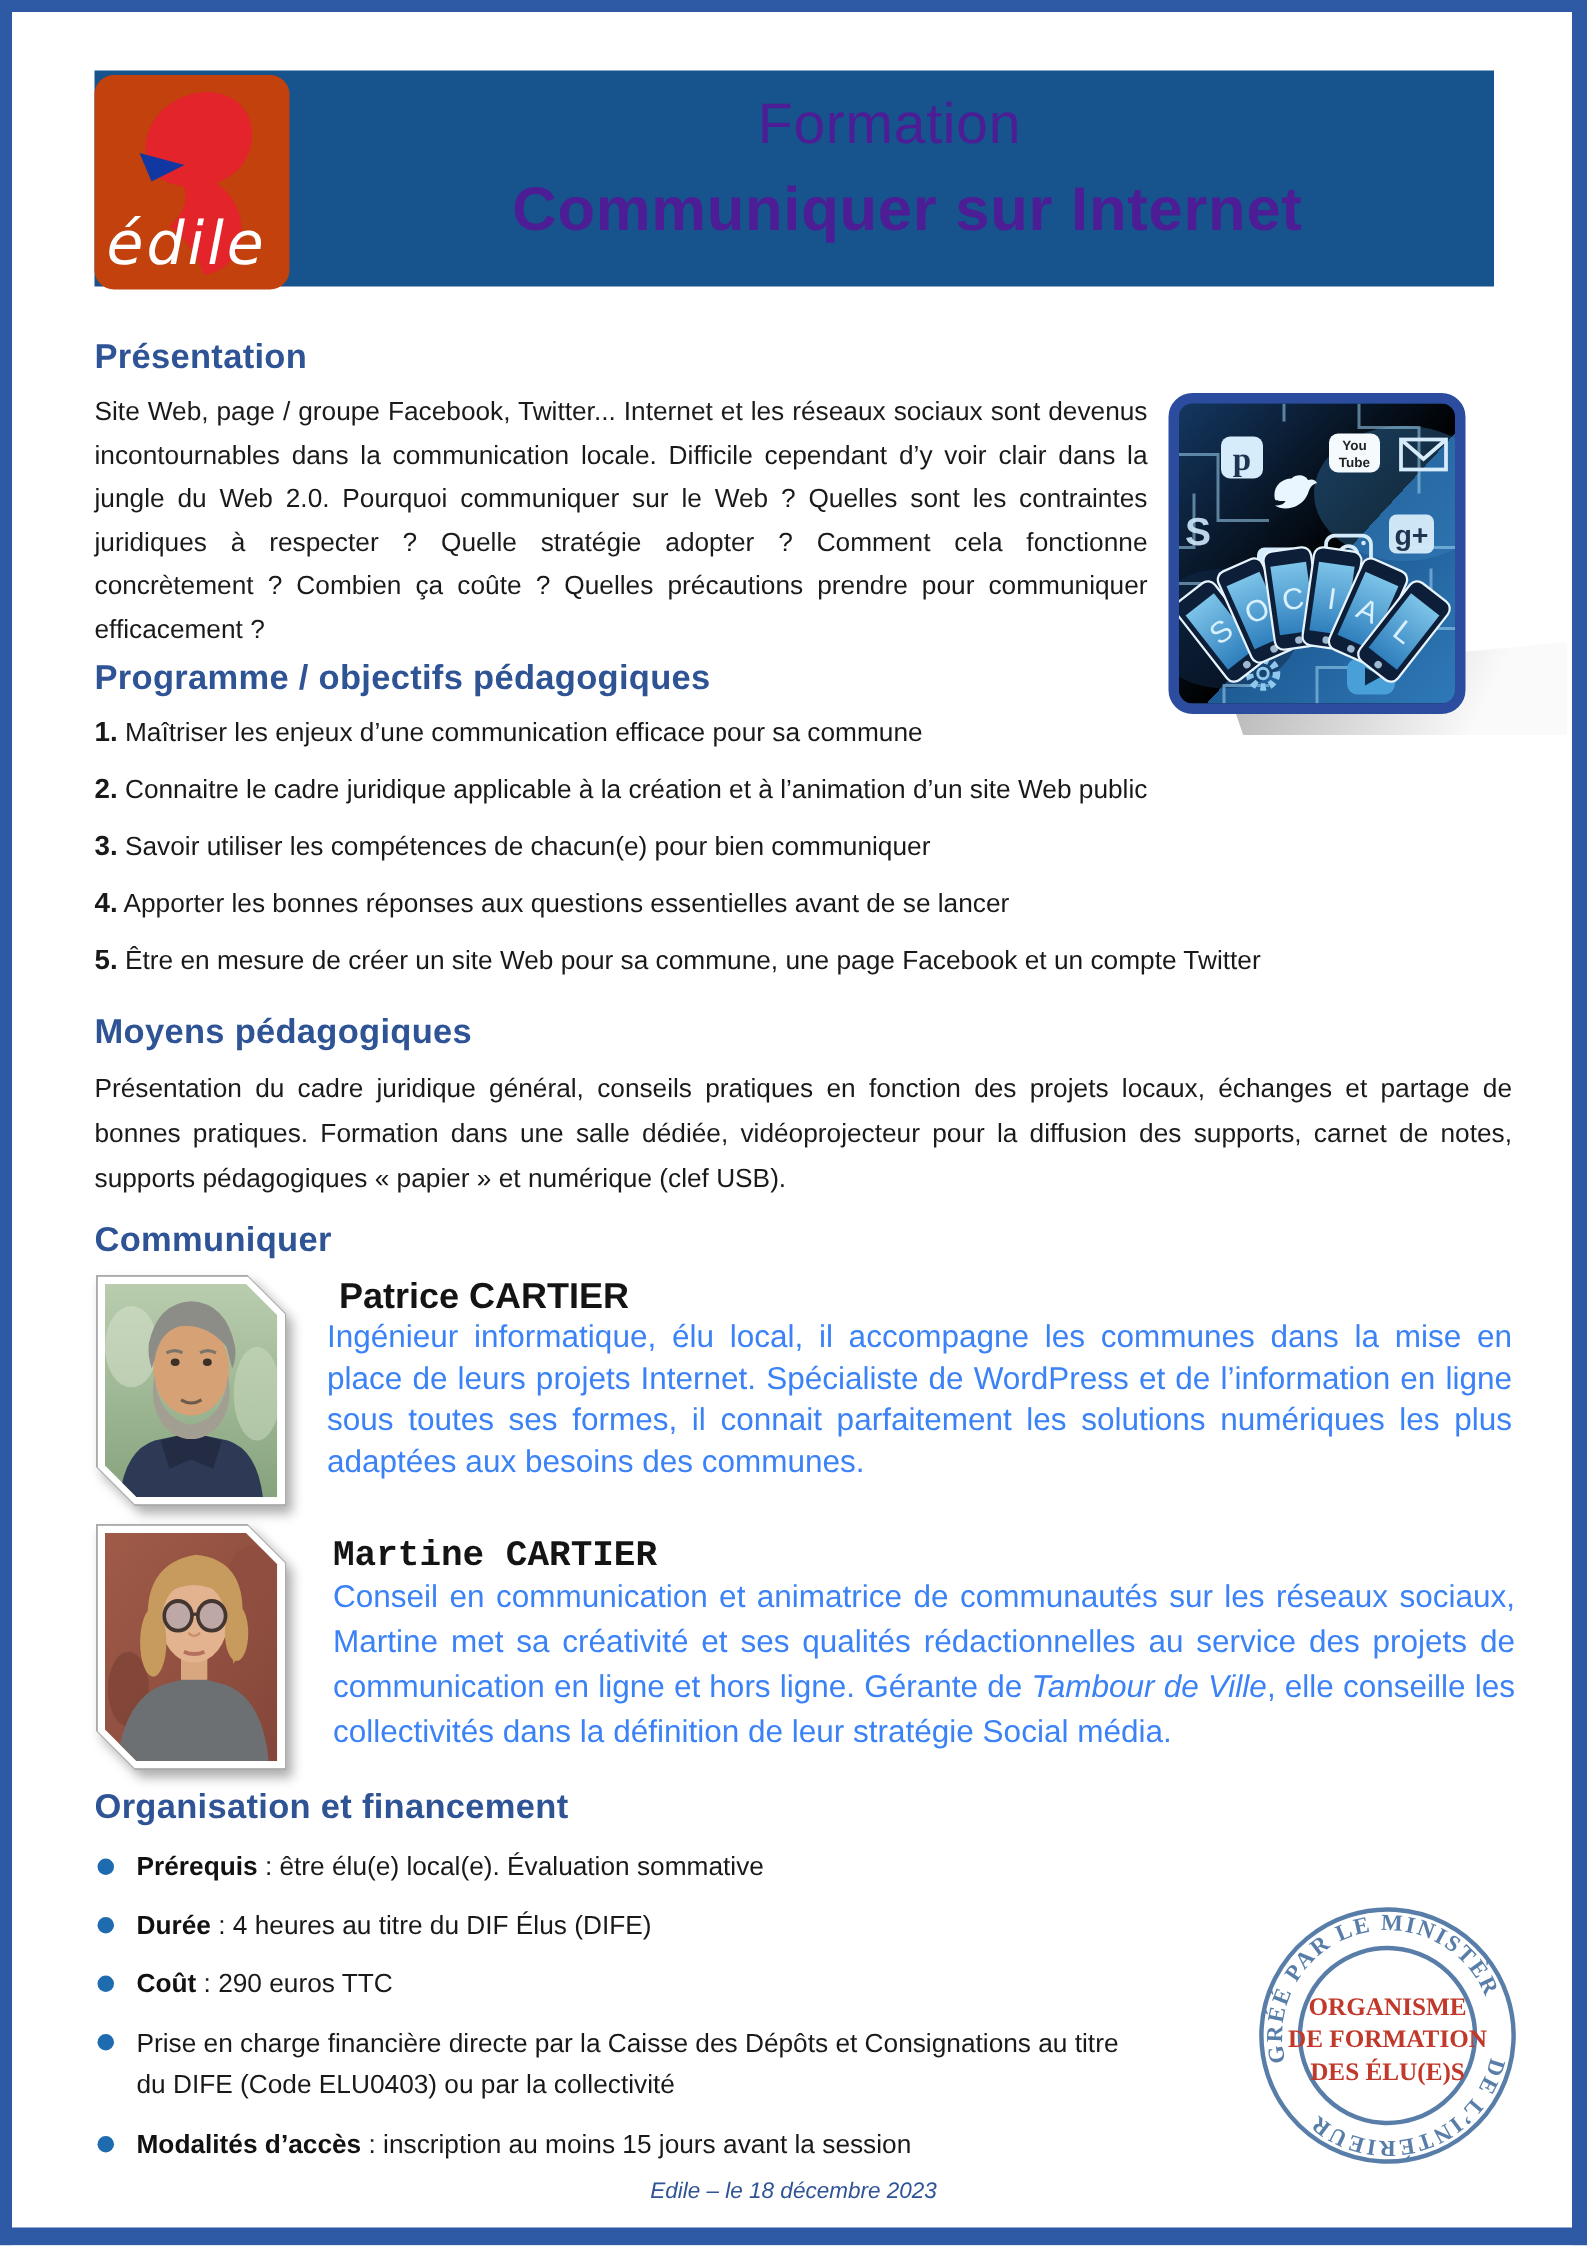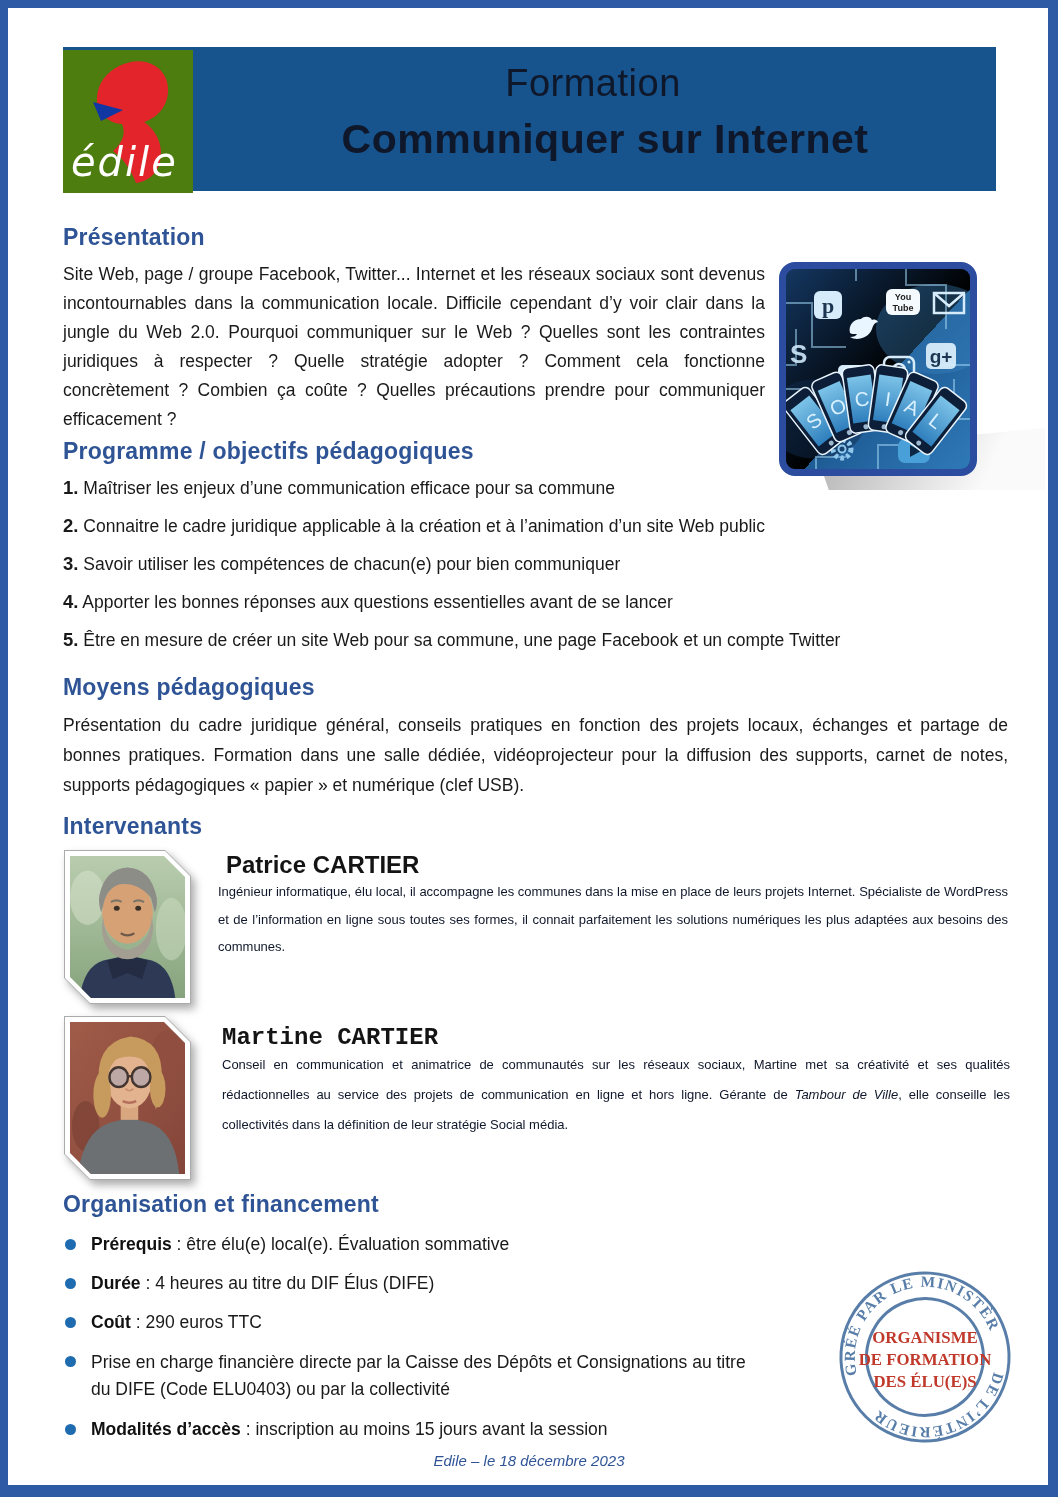--- a/index.html
+++ b/index.html
@@ -7,22 +7,22 @@
     position:relative;width:1058px;height:1497px;background:#ffffff;overflow:hidden;
     font-family:"Liberation Sans",sans-serif;color:#191919;
   }
   .edge{position:absolute;background:#2E59A5;}
   .edge-top{left:0;top:0;width:1058px;height:8px;}
   .edge-left{left:0;top:0;width:8px;height:1497px;}
   .edge-right{left:1048px;top:0;width:10px;height:1497px;}
   .edge-bottom{left:0;top:1485px;width:1058px;height:12px;}
 
   .banner{position:absolute;left:63px;top:47px;width:933px;height:144px;background:#17538C;}
-  .logo-box{position:absolute;left:63px;top:50px;width:130px;height:143px;background:#4d7c0f;z-index:2;}
-  .banner-titles{position:absolute;left:193px;top:56px;width:800px;text-align:center;color:#0f172a;z-index:1;}
+  .logo-box{position:absolute;left:63px;top:50px;width:130px;height:143px;background:#c2410c;z-index:2;border-radius:13px;}
+  .banner-titles{position:absolute;left:193px;top:56px;width:800px;text-align:center;color:#4c1d95;z-index:1;}
   .title-line1{font-size:38px;line-height:54px;font-weight:400;letter-spacing:.5px;}
   .title-line2{font-size:41px;line-height:58px;font-weight:700;letter-spacing:.5px;padding-left:24px;}
 
   .section-heading{position:absolute;left:63px;color:#2F5496;font-size:23px;font-weight:700;letter-spacing:.2px;}
 
   .body-text{position:absolute;text-align:justify;font-size:17.5px;line-height:29px;color:#1a1a1a;}
   #presentation-body{left:63px;top:260px;width:702px;}
   #moyens-body{left:63px;top:710px;width:945px;line-height:30px;}
 
   .prog-list{position:absolute;left:63px;top:476px;width:940px;}
@@ -40,21 +40,21 @@
   .photo-frame{position:absolute;filter:drop-shadow(4px 5px 4px rgba(70,70,70,.45));}
   .photo-outer{position:absolute;inset:0;background:#ababab;
     clip-path:polygon(0 0,calc(100% - 26px) 0,100% 26px,100% 100%,26px 100%,0 calc(100% - 26px));}
   .photo-inner{position:absolute;inset:1px;background:#ffffff;
     clip-path:polygon(0 0,calc(100% - 25px) 0,100% 25px,100% 100%,25px 100%,0 calc(100% - 25px));}
   .photo-pic{position:absolute;inset:6px;
     clip-path:polygon(0 0,calc(100% - 21px) 0,100% 21px,100% 100%,21px 100%,0 calc(100% - 21px));}
   .photo-pic svg{display:block;width:100%;height:100%;}
 
   .person-name{position:absolute;font-size:24px;font-weight:700;color:#141414;}
-  .person-bio{position:absolute;text-align:justify;font-size:13px;color:#0f172a;}
+  .person-bio{position:absolute;text-align:justify;font-size:21px;color:#3b82f6;}
   #patrice-bio{left:218px;top:878px;width:790px;line-height:27.5px;}
   #martine-bio{left:222px;top:1050px;width:788px;line-height:30px;}
 
   .org-list{position:absolute;left:63px;top:1232px;width:690px;}
   .org-item{position:relative;padding-left:28px;margin-bottom:14px;font-size:17.5px;line-height:25px;}
   .org-item .dot{position:absolute;left:2px;top:7px;width:11px;height:11px;border-radius:50%;background:#1E6BB0;}
   .org-item b{color:#111111;}
 
   .stamp{position:absolute;left:836px;top:1266px;width:178px;height:182px;}
 
@@ -212,21 +212,21 @@
     <div class="prog-item"><b>1.</b> <span>Maîtriser les enjeux d’une communication efficace pour sa commune</span></div>
     <div class="prog-item"><b>2.</b> <span>Connaitre le cadre juridique applicable à la création et à l’animation d’un site Web public</span></div>
     <div class="prog-item"><b>3.</b> <span>Savoir utiliser les compétences de chacun(e) pour bien communiquer</span></div>
     <div class="prog-item"><b>4.</b> <span>Apporter les bonnes réponses aux questions essentielles avant de se lancer</span></div>
     <div class="prog-item"><b>5.</b> <span>Être en mesure de créer un site Web pour sa commune, une page Facebook et un compte Twitter</span></div>
   </div>
 
   <div class="section-heading" style="top:674px;">Moyens pédagogiques</div>
   <div class="body-text" id="moyens-body">Présentation du cadre juridique général, conseils pratiques en fonction des projets locaux, échanges et partage de bonnes pratiques. Formation dans une salle dédiée, vidéoprojecteur pour la diffusion des supports, carnet de notes, supports pédagogiques « papier » et numérique (clef USB).</div>
 
-  <div class="section-heading" style="top:813px;">Intervenants</div>
+  <div class="section-heading" style="top:813px;">Communiquer</div>
 
   <div class="photo-frame" style="left:64px;top:850px;width:127px;height:154px;">
     <div class="photo-outer"></div>
     <div class="photo-inner"></div>
     <div class="photo-pic">
       <svg viewBox="0 0 118 136" preserveAspectRatio="none">
         <defs>
           <linearGradient id="pBg" x1="0" y1="0" x2="0" y2="1">
             <stop offset="0" stop-color="#b9cdae"></stop>
               <stop offset="1" stop-color="#86a37d"></stop>

